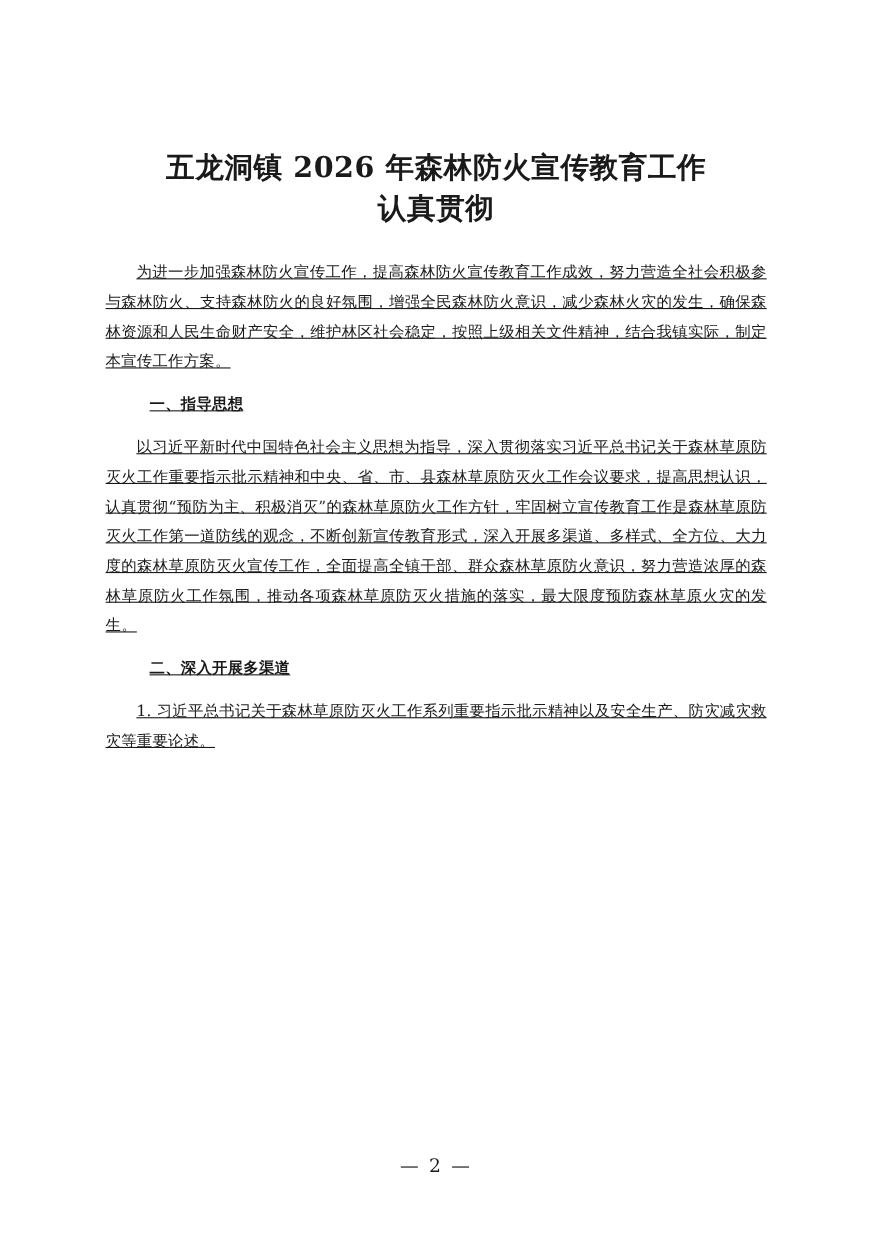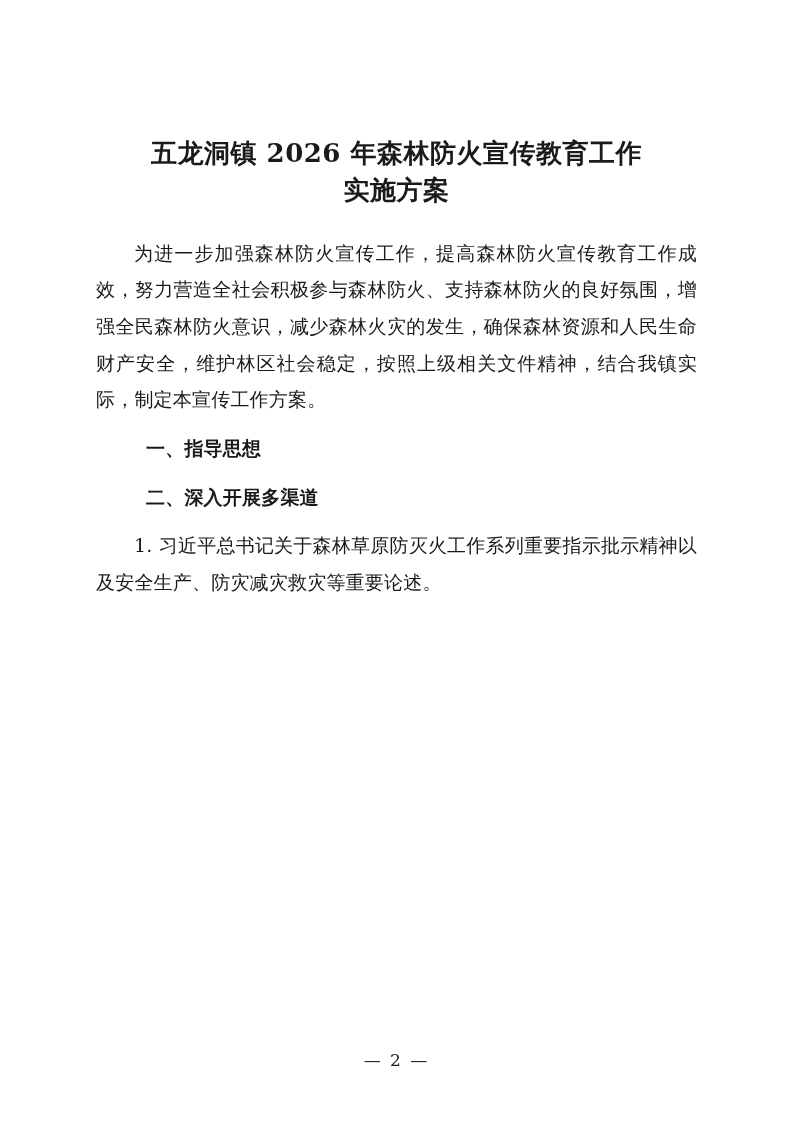--- a/index.html
+++ b/index.html
@@ -30,26 +30,27 @@
     font-weight: bold;
     line-height: 1.42;
     letter-spacing: 0.5px;
     margin: 0 0 26px 0;
     font-family: "DejaVu Serif", "Liberation Serif", serif;
   }
   .doc-title .line {
     display: block;
   }
   .body-text {
-    font-size: 19px;
+    font-size: 14px;
     line-height: 1.93;
     text-align: justify;
     text-justify: inter-ideograph;
     margin: 0;
     letter-spacing: 0.2px;
+    text-decoration: underline;
   }
   .para {
     text-indent: 2em;
     margin: 0;
   }
   .heading {
     text-indent: 2em;
     margin: 12px;
     font-weight: bold;
   }
@@ -64,25 +65,26 @@
     color: #1a1a1a;
   }
 </style>
 </head>
 <body>
 
 <div class="page">
 
   <h1 class="doc-title">
     <span class="line">五龙洞镇 2026 年森林防火宣传教育工作</span>
-    <span class="line">实施方案</span>
+    <span class="line">认真贯彻</span>
   </h1>
 
   <div class="body-text">
     <p class="para">为进一步加强森林防火宣传工作，提高森林防火宣传教育工作成效，努力营造全社会积极参与森林防火、支持森林防火的良好氛围，增强全民森林防火意识，减少森林火灾的发生，确保森林资源和人民生命财产安全，维护林区社会稳定，按照上级相关文件精神，结合我镇实际，制定本宣传工作方案。</p>
     <p class="heading">一、指导思想</p>
+    <p class="para">以习近平新时代中国特色社会主义思想为指导，深入贯彻落实习近平总书记关于森林草原防灭火工作重要指示批示精神和中央、省、市、县森林草原防灭火工作会议要求，提高思想认识，认真贯彻“预防为主、积极消灭”的森林草原防火工作方针，牢固树立宣传教育工作是森林草原防灭火工作第一道防线的观念，不断创新宣传教育形式，深入开展多渠道、多样式、全方位、大力度的森林草原防灭火宣传工作，全面提高全镇干部、群众森林草原防火意识，努力营造浓厚的森林草原防火工作氛围，推动各项森林草原防灭火措施的落实，最大限度预防森林草原火灾的发生。</p>
     <p class="heading">二、深入开展多渠道</p>
     <p class="para">1. 习近平总书记关于森林草原防灭火工作系列重要指示批示精神以及安全生产、防灾减灾救灾等重要论述。</p>
   </div>
 
 </div>
 
 <div class="footer">— 2 —</div>
 
 </body></html>

